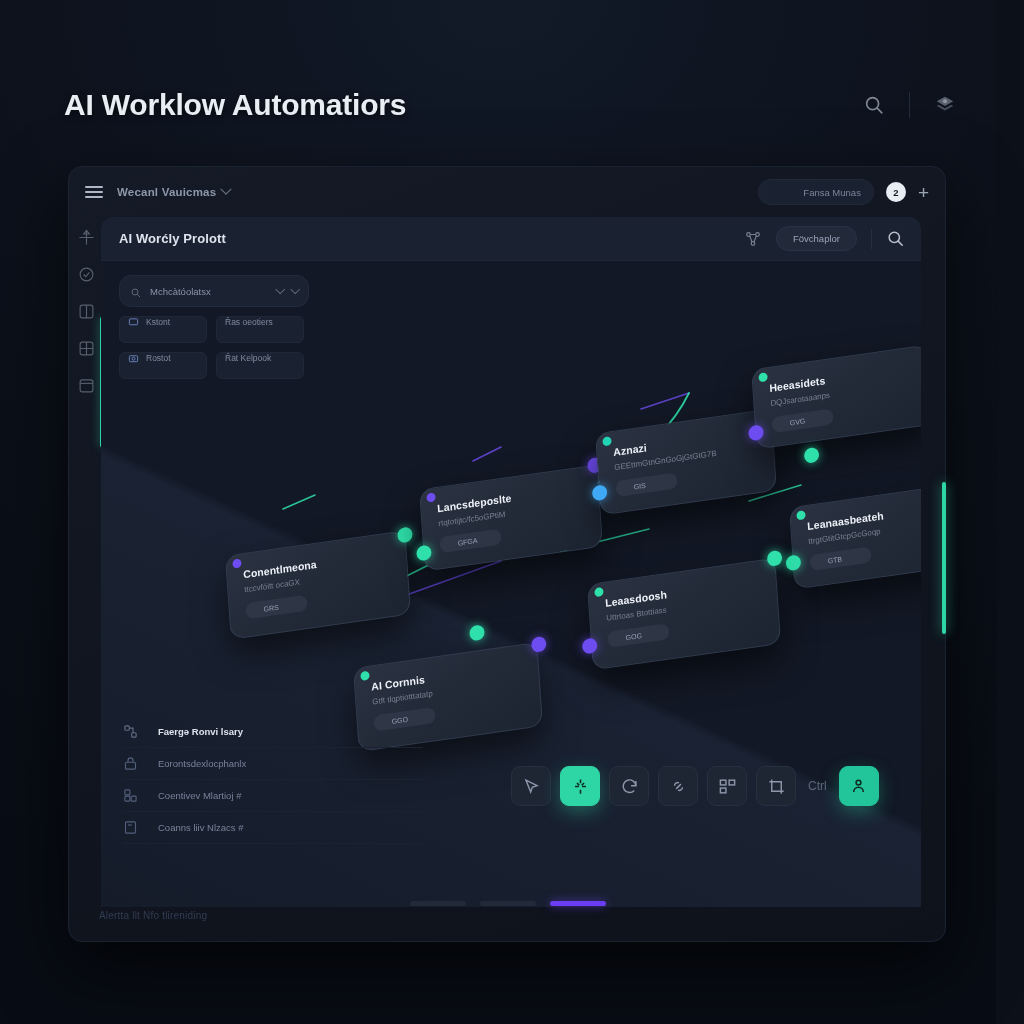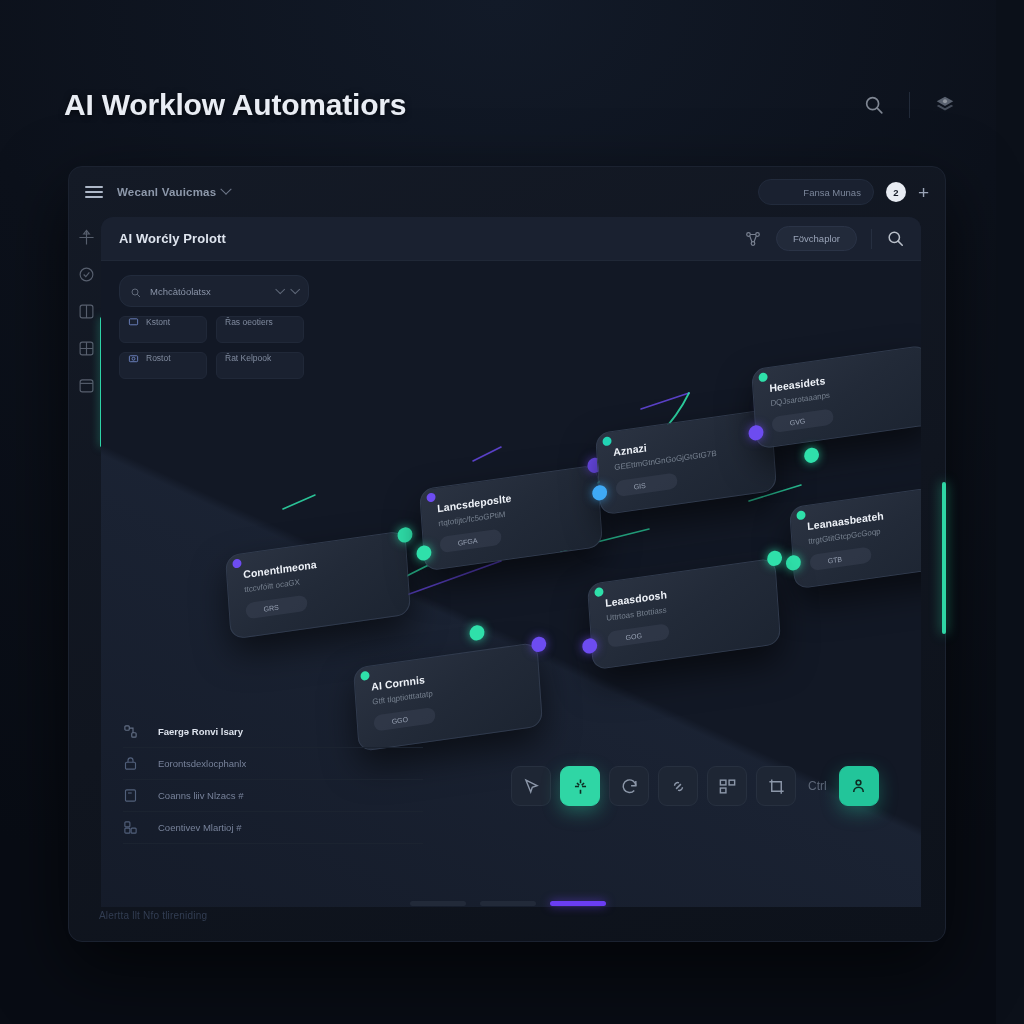--- a/index.html
+++ b/index.html
@@ -501,36 +501,36 @@
               <svg viewBox="0 0 24 24" fill="none" stroke="#8296bb" stroke-width="1.8">
                   <rect x="4" y="10" width="16" height="11" rx="2"></rect>
                   <path d="M8 10V7a4 4 0 018 0v3"></path>
                 </svg>
             </span>
             <span class="txt">Eorontsdexlocphanlx</span>
           </div>
           <div class="list-row">
             <span class="ico">
               <svg viewBox="0 0 24 24" fill="none" stroke="#8296bb" stroke-width="1.8">
-                  <rect x="4" y="3" width="16" height="18" rx="2"></rect>
-                  <path d="M8 8h6"></path>
-                </svg>
-            </span>
-            <span class="txt">Coanns liiv Nlzacs #</span>
-          </div>
-          <div class="list-row">
-            <span class="ico">
-              <svg viewBox="0 0 24 24" fill="none" stroke="#8296bb" stroke-width="1.8">
                   <rect x="3" y="3" width="8" height="8" rx="1.5"></rect>
                   <rect x="13" y="13" width="8" height="8" rx="1.5"></rect>
                   <rect x="3" y="13" width="8" height="8" rx="1.5"></rect>
                 </svg>
             </span>
             <span class="txt">Coentivev Mlartioj #</span>
           </div>
+          <div class="list-row">
+            <span class="ico">
+              <svg viewBox="0 0 24 24" fill="none" stroke="#8296bb" stroke-width="1.8">
+                  <rect x="4" y="3" width="16" height="18" rx="2"></rect>
+                  <path d="M8 8h6"></path>
+                </svg>
+            </span>
+            <span class="txt">Coanns liiv Nlzacs #</span>
+          </div>
         </div>
 
         <div class="toolbar">
           <div class="tb-btn">
             <svg width="19" height="19" viewBox="0 0 24 24" fill="none" stroke="#8c97a9" stroke-width="1.8">
                 <path d="M5 4l14 7-6 2-2 6-6-15z"></path>
               </svg>
           </div>
           <div class="tb-btn active">
             <svg width="19" height="19" viewBox="0 0 24 24" fill="none" stroke="#0e2b22" stroke-width="2">

